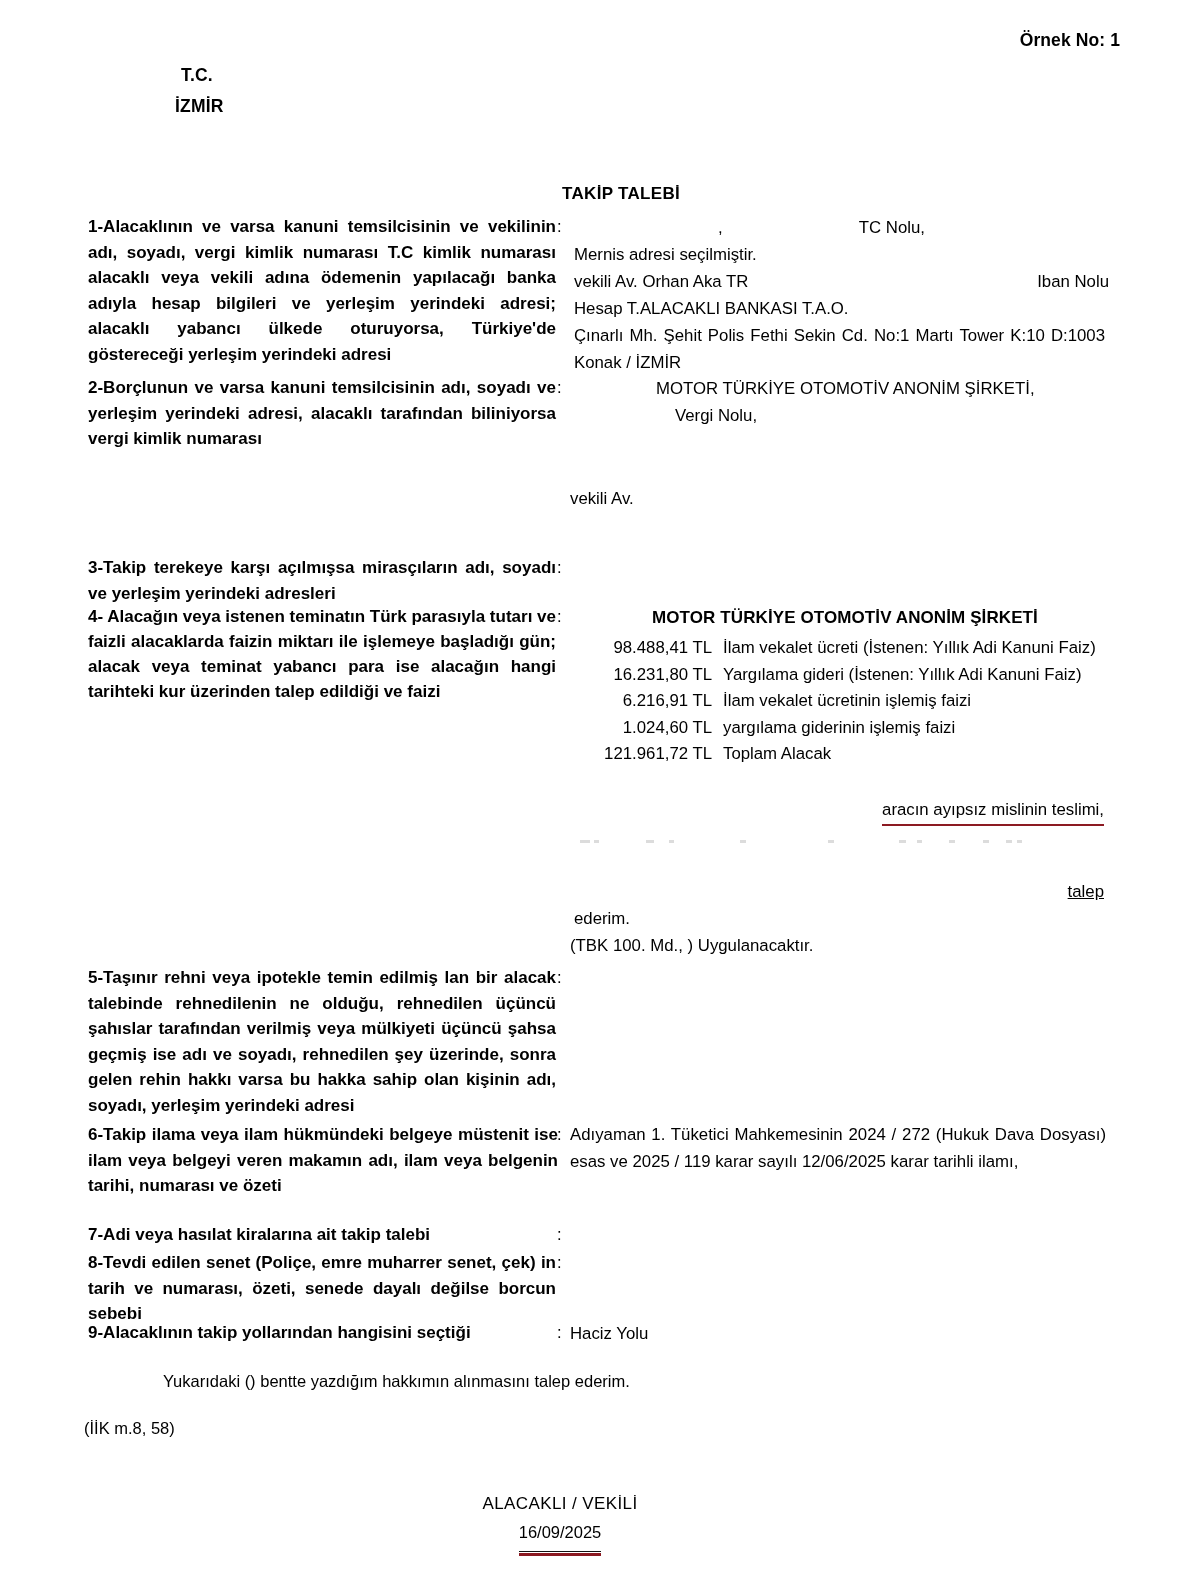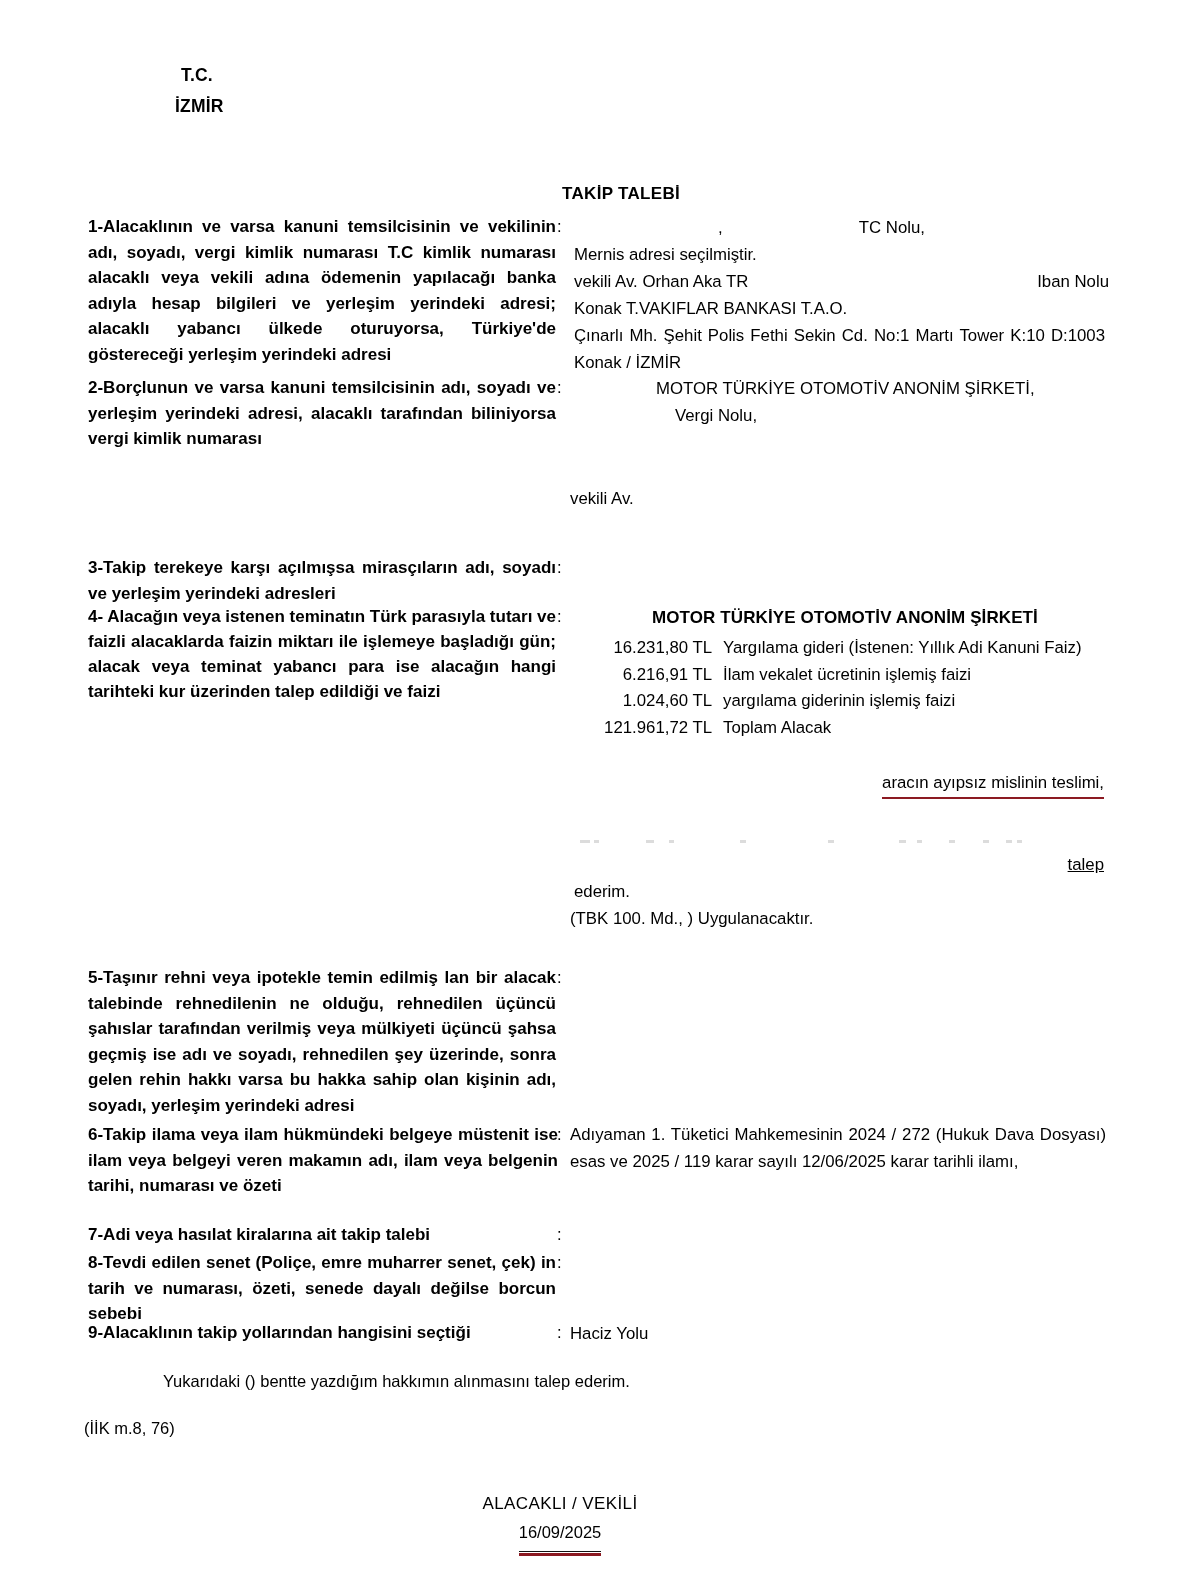--- a/index.html
+++ b/index.html
@@ -182,20 +182,21 @@
   }
   .sign-block .who { letter-spacing: 0.4px; }
   .sign-block .date { font-size: 16.5px; }
   .sig-wrap { display: inline-block; text-align: center; }
 </style>
 </head>
 <body>
 
 <div id="page">
 
+  <div class="abs ornek-no">Örnek No: 1</div>
 
   <div class="abs tc-block">
     <div class="line1">T.C.</div>
     <div class="line2">İZMİR</div>
   </div>
 
   <div class="abs doc-title">TAKİP TALEBİ</div>
 
   <div class="row" style="top:214px;">
     <div class="label">1-Alacaklının ve varsa kanuni temsilcisinin ve vekilinin adı, soyadı, vergi kimlik numarası T.C kimlik numarası alacaklı veya vekili adına ödemenin yapılacağı banka adıyla hesap bilgileri ve yerleşim yerindeki adresi; alacaklı yabancı ülkede oturuyorsa, Türkiye'de göstereceği yerleşim yerindeki adresi</div>
@@ -205,21 +206,21 @@
         <span class="sp-a" style="padding-left:148px;">,</span>
         <span class="sp-gap"></span>
         <span style="padding-right:180px;">TC Nolu,</span>
       </div>
       <div class="v-line" style="padding-left:4px;">Mernis adresi seçilmiştir.</div>
       <div class="v-line spread" style="padding-left:4px;">
         <span class="sp-a">vekili Av. Orhan Aka TR</span>
         <span class="sp-gap"></span>
         <span>Iban Nolu</span>
       </div>
-      <div class="v-line" style="padding-left:4px;">Konak T.VAKIFLAR BANKASI T.A.O.</div>
+      <div class="v-line" style="padding-left:4px;">Hesap T.ALACAKLI BANKASI T.A.O.</div>
       <div class="justify" style="padding-left:4px;width:531px;text-align:justify;text-align-last:left;">Çınarlı Mh. Şehit Polis Fethi Sekin Cd. No:1 Martı Tower K:10 D:1003 Konak / İZMİR</div>
     </div>
   </div>
 
   <div class="row" style="top:375px;">
     <div class="label">2-Borçlunun ve varsa kanuni temsilcisinin adı, soyadı ve yerleşim yerindeki adresi, alacaklı tarafından biliniyorsa vergi kimlik numarası</div>
     <div class="colon">:</div>
     <div class="value">
       <div style="padding-left:86px;width:446px;text-align:justify;text-align-last:left;">MOTOR TÜRKİYE OTOMOTİV ANONİM ŞİRKETİ,</div>
       <div style="padding-left:105px;">Vergi Nolu,</div>
@@ -235,20 +236,24 @@
 
   <div class="row" style="top:604px;">
     <div class="label tight">4- Alacağın veya istenen teminatın Türk parasıyla tutarı ve faizli  alacaklarda faizin miktarı ile işlemeye başladığı gün; alacak veya teminat yabancı para ise alacağın hangi tarihteki kur üzerinden talep edildiği ve faizi</div>
     <div class="colon">:</div>
 
     <div class="value" style="left:570px;width:540px;">
       <div class="company-head">MOTOR TÜRKİYE OTOMOTİV ANONİM ŞİRKETİ</div>
 
       <table class="amount-table">
         <tbody>
+          <tr>
+            <td class="num">98.488,41 TL</td>
+            <td class="desc">İlam vekalet ücreti (İstenen: Yıllık Adi Kanuni Faiz)</td>
+          </tr>
           <tr>
             <td class="num">16.231,80 TL</td>
             <td class="desc">Yargılama gideri (İstenen: Yıllık Adi Kanuni Faiz)</td>
           </tr>
           <tr>
             <td class="num">6.216,91 TL</td>
             <td class="desc" style="text-align-last:left;white-space:nowrap;">İlam vekalet ücretinin işlemiş faizi</td>
           </tr>
           <tr>
             <td class="num">1.024,60 TL</td>
@@ -310,21 +315,21 @@
     <div class="value"></div>
   </div>
 
   <div class="row" style="top:1320px;">
     <div class="label" style="text-align:left;">9-Alacaklının takip yollarından hangisini seçtiği</div>
     <div class="colon">:</div>
     <div class="value">Haciz Yolu</div>
   </div>
 
   <div class="abs yukaridaki">Yukarıdaki () bentte yazdığım hakkımın alınmasını talep ederim.</div>
-  <div class="abs iik">(İİK m.8, 76)</div>
+  <div class="abs iik">(İİK m.8, 58)</div>
 
   <div class="abs sign-block">
     <div class="sig-wrap">
       <div class="who">ALACAKLI / VEKİLİ</div>
       <div class="date">
         <span class="black-then-red">16/09/2025</span>
       </div>
     </div>
   </div>
 

